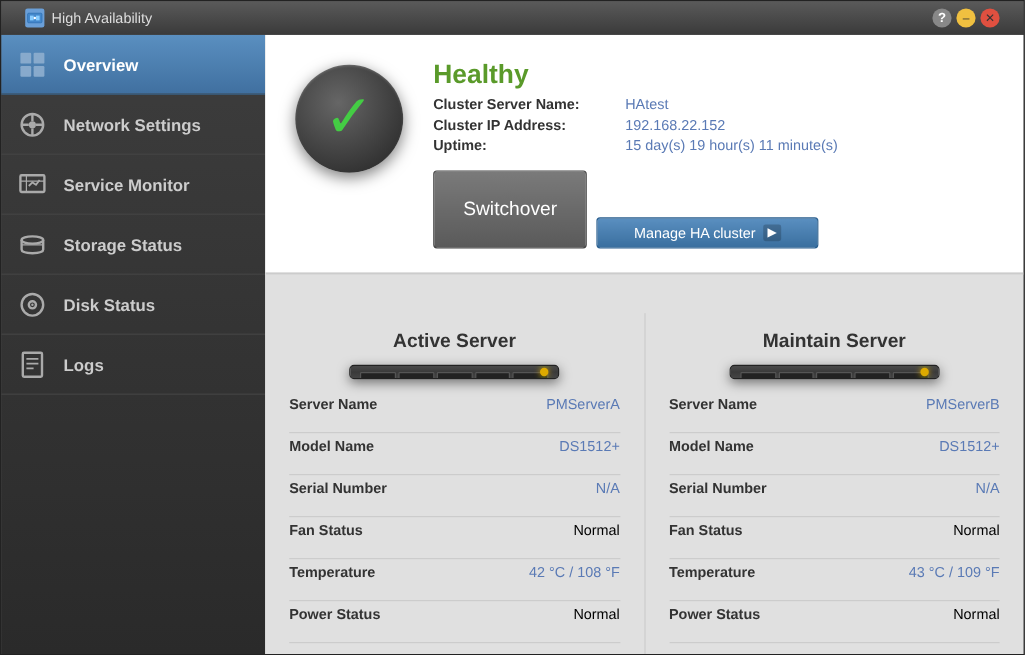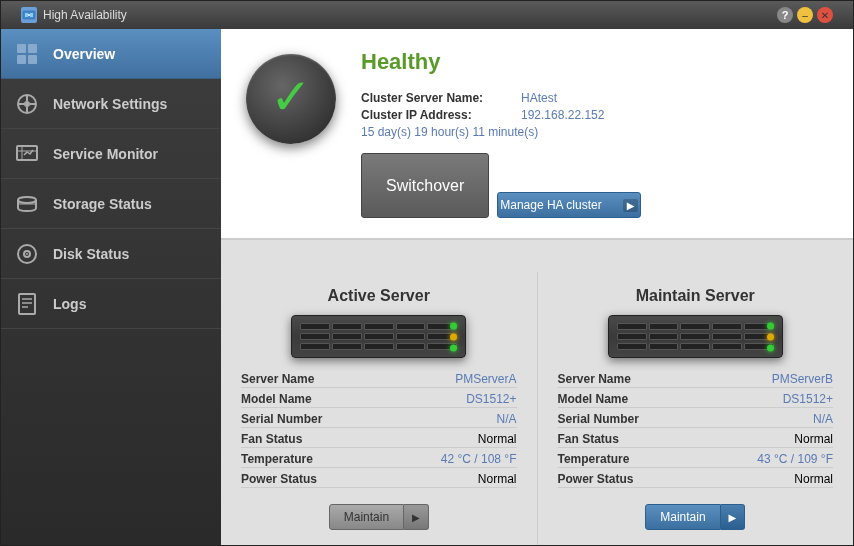--- a/index.html
+++ b/index.html
@@ -154,21 +154,21 @@
       margin-top: -4px;
     }
 
     .status-info {
       flex: 1;
     }
     .status-healthy {
       color: #5a9a2a;
       font-size: 22px;
       font-weight: bold;
-      margin-bottom: 16px;
+      margin-bottom: 5px;
     }
     .status-desc {
       color: #5a7ab5;
       font-size: 12px;
       margin-bottom: 12px;
     }
     .info-table {
       margin-bottom: 14px;
     }
     .info-row {
@@ -196,27 +196,27 @@
       border: 1px solid #444;
       padding: 5px 24px;
       cursor: pointer;
       font-size: 16px;
       border-radius: 3px;
     }
     .btn-manage {
       background: linear-gradient(to bottom, #5a8fc0, #3a6f9f);
       color: white;
       border: 1px solid #2a5f8f;
-      padding: 5px 2px;
+      padding: 5px 30px;
       cursor: pointer;
       font-size: 12px;
       border-radius: 3px;
       display: flex;
       align-items: center;
-      gap: 21px;
+      gap: 6px;
       margin-top: 39px;
     }
     .btn-manage-arrow {
       font-size: 10px;
       background: rgba(0,0,0,0.2);
       padding: 1px 4px;
       border-radius: 2px;
     }
 
     
@@ -247,21 +247,21 @@
     }
     .server-detail-table {
       width: 100%;
     }
     .detail-row {
       display: flex;
       justify-content: space-between;
       margin-bottom: 4px;
       font-size: 12px;
       border-bottom: 1px solid #ccc;
-      padding-bottom: 1px;
+      padding-bottom: 16px;
     }
     .detail-label {
       font-weight: bold;
       color: #333;
     }
     .detail-value {
       color: #5a7ab5;
     }
     .detail-value.green {
       color: #000000;
@@ -463,20 +463,21 @@
           <div class="info-table">
             <div class="info-row">
               <span class="info-label">Cluster Server Name:</span>
               <span class="info-value">HAtest</span>
             </div>
             <div class="info-row">
               <span class="info-label">Cluster IP Address:</span>
               <span class="info-value">192.168.22.152</span>
             </div>
             <div class="info-row">
+              <span class="info-label">Uptime:</span>
               <span class="info-value">15 day(s) 19 hour(s) 11 minute(s)</span>
             </div>
           </div>
           <div class="action-buttons">
             <button class="btn-switchover">Switchover</button>
             <button class="btn-manage">
               <span>Manage HA cluster</span>
               <span class="btn-manage-arrow">▶</span>
             </button>
           </div>

